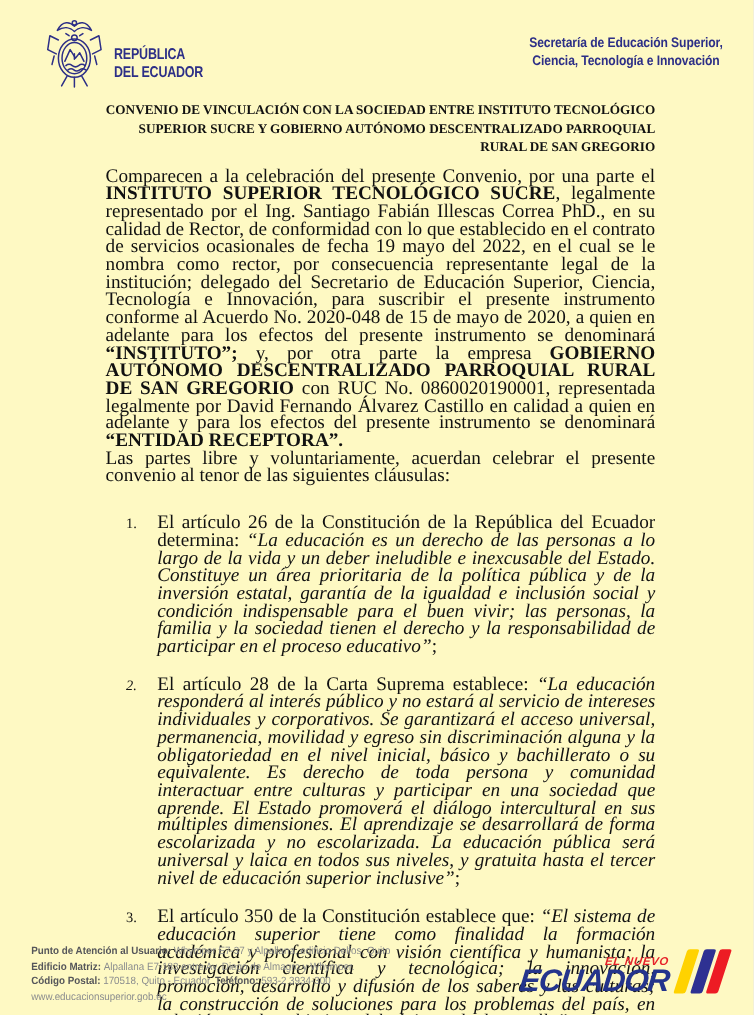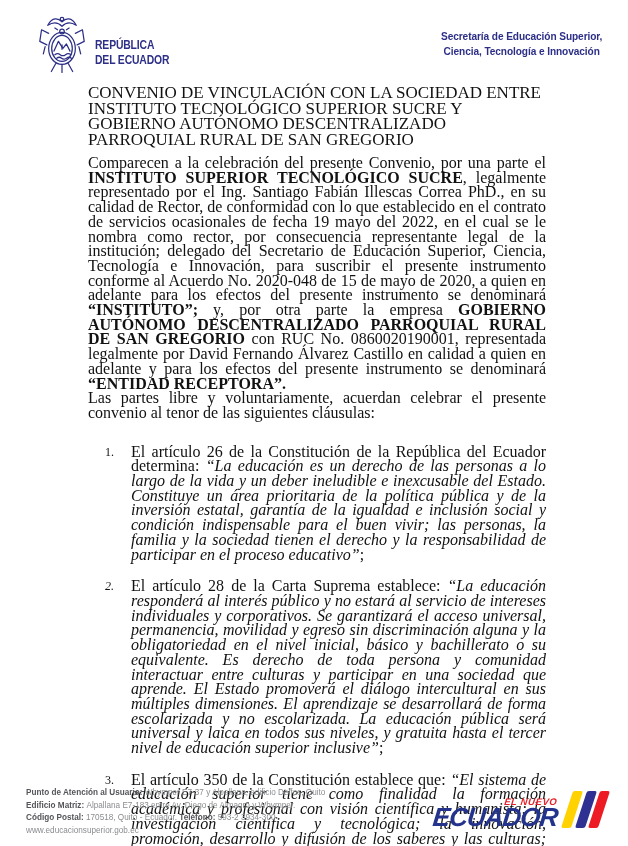--- a/index.html
+++ b/index.html
@@ -1,38 +1,38 @@
 <!DOCTYPE html>
 <html><head>
 <meta charset="utf-8">
 <style>
   html,body{margin:0;padding:0;background:#e8e8e8;}
   .page{
-    width:628px;height:846px;background:#ffffff;position:relative;
+    width:628px;height:846px;background:#fef9c3;position:relative;
     font-family:"Liberation Serif", serif;color:#111;overflow:hidden;
     margin:0 auto;box-sizing:border-box;
   }
   
   .header{position:absolute;top:12px;left:33px;right:26px;display:flex;justify-content:space-between;align-items:flex-start;}
   .brand{display:flex;align-items:center;}
   .brand svg{width:58px;height:64px;display:block;}
   .brand-text{
     font-family:"Liberation Sans", sans-serif;font-weight:bold;color:#2d2f87;
     font-size:13px;line-height:1.12;letter-spacing:-0.2px;
     transform:scaleX(0.8);transform-origin:left center;margin-left:4px;margin-top:18px;
   }
   .secretariat{
     font-family:"Liberation Sans", sans-serif;font-weight:bold;color:#2d2f87;
     font-size:11.5px;line-height:1.3;text-align:center;margin-top:17px;
     transform:scaleX(0.88);transform-origin:right center;letter-spacing:-0.1px;
   }
   
   .content{position:absolute;top:85px;left:88px;width:458px;}
   .doc-code{text-align:center;font-weight:bold;font-size:12.5px;line-height:15.5px;}
-  .doc-title{text-align:left;font-weight:normal;font-size:17px;line-height:15.5px;}
+  .doc-title{text-align:right;font-weight:bold;font-size:11px;line-height:15.5px;}
   .para{margin:9px 0 0 0;text-align:justify;font-size:16px;line-height:14.7px;}
   .para.cont{margin-top:0;font-family:Liberation Serif, serif;}
   .clause-heading{font-weight:bold;font-size:12.4px;margin:16px 0 0 0;}
   .list{margin-top:24px;}
   .item{display:flex;margin-bottom:17px;padding-left:17px;}
   .item-num{width:26px;flex:none;font-size:12px;line-height:14.7px;}
   .item-body{flex:1;text-align:justify;font-size:16px;line-height:14.7px;}
   .sb{font-weight:bold;}
   .si{font-style:italic;}
   

